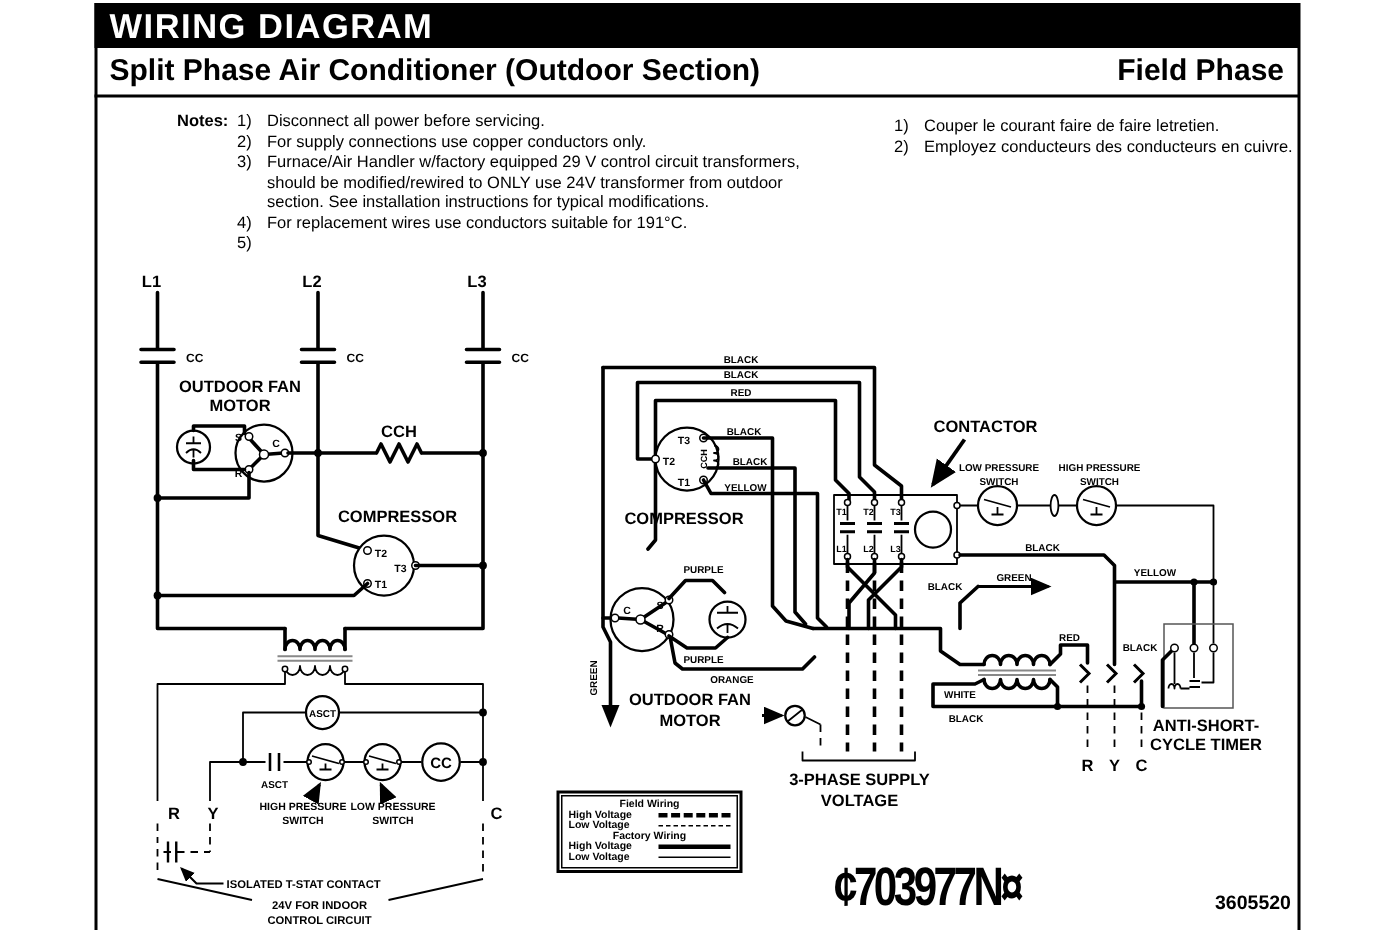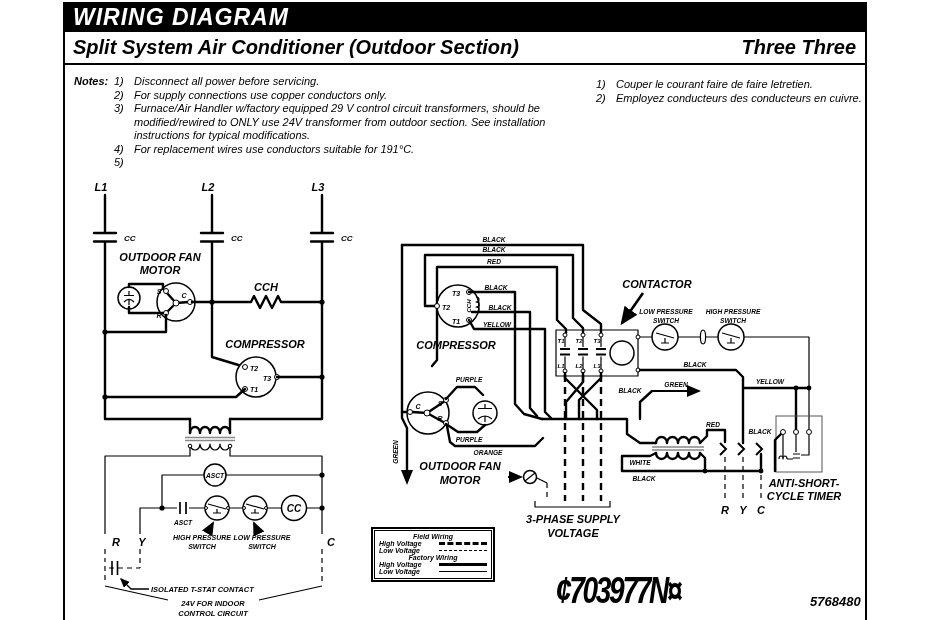--- a/index.html
+++ b/index.html
@@ -1,30 +1,30 @@
 <!DOCTYPE html>
 <html><head>
 <meta charset="utf-8">
 <style>
   html,body{margin:0;padding:0;background:#fff;}
   #page{position:relative;width:930px;height:620px;background:#fff;
-        font-family:"Liberation Sans",sans-serif;color:#000;overflow:hidden;font-style:italic;}
+        font-family:"Liberation Sans",sans-serif;color:#000;overflow:hidden;}
   
   .vline{position:absolute;top:2px;bottom:0;width:2px;background:#000;}
   #titlebar{position:absolute;left:63px;top:2px;width:803px;height:30px;background:#000;
             color:#fff;font-weight:bold;font-size:23px;line-height:30px;padding-left:10px;
             letter-spacing:1px;box-sizing:border-box;}
   #subtitlebar{position:absolute;left:63px;top:32px;width:803px;height:33px;
                border-bottom:2px solid #000;box-sizing:border-box;display:flex;
                justify-content:space-between;align-items:center;padding:0 10px;}
   #subtitlebar .sub{font-weight:bold;font-size:20px;}
   
   #notes-en{position:absolute;left:74px;top:75px;font-size:11px;line-height:13.5px;width:480px;}
   .nrow{display:flex;}
-  .nhead{font-weight:bold;width:40px;flex:none;}
+  .nhead{font-weight:bold;width:40px;flex:none;margin-left:44px;}
   .nnum{width:20px;flex:none;}
   .ntext{width:452px;}
   #notes-fr{position:absolute;left:596px;top:77px;font-size:11px;line-height:14px;width:270px;}
   
   #legend{position:absolute;left:371px;top:527px;width:118px;border:2px solid #000;
           padding:1px;background:#fff;}
   #legend .inner{border:1px solid #000;padding:2px 4px 3px 4px;font-size:7px;font-weight:bold;}
   #legend .lg-head{text-align:center;}
   .lg-row{display:flex;align-items:center;justify-content:space-between;height:7px;}
   .lg-line{width:48px;flex:none;}
@@ -56,22 +56,22 @@
 
 <div id="page">
 
   <div class="vline" style="left:63px"></div>
   <div class="vline" style="left:865px"></div>
 
   <div id="titlebar">
     <span>WIRING DIAGRAM</span>
   </div>
   <div id="subtitlebar">
-    <span class="sub">Split System Air Conditioner (Outdoor Section)</span>
-    <span class="sub">Three Three</span>
+    <span class="sub">Split Phase Air Conditioner (Outdoor Section)</span>
+    <span class="sub">Field Phase</span>
   </div>
 
   <div id="notes-en">
     <div class="nrow">
         <span class="nhead">Notes:</span>
       <span class="nnum">1)</span>
       <span class="ntext">Disconnect all power before servicing.</span>
       </div>
     <div class="nrow">
         <span class="nhead"></span>
@@ -358,14 +358,14 @@
           <span class="lg-line ahv"></span>
         </div>
       <div class="lg-row">
           <span>Low Voltage</span>
           <span class="lg-line alv"></span>
         </div>
     </div>
   </div>
 
   <div id="stylized">¢703977N¤</div>
-  <div id="partno">5768480</div>
+  <div id="partno">3605520</div>
 </div>
 
 </body></html>

